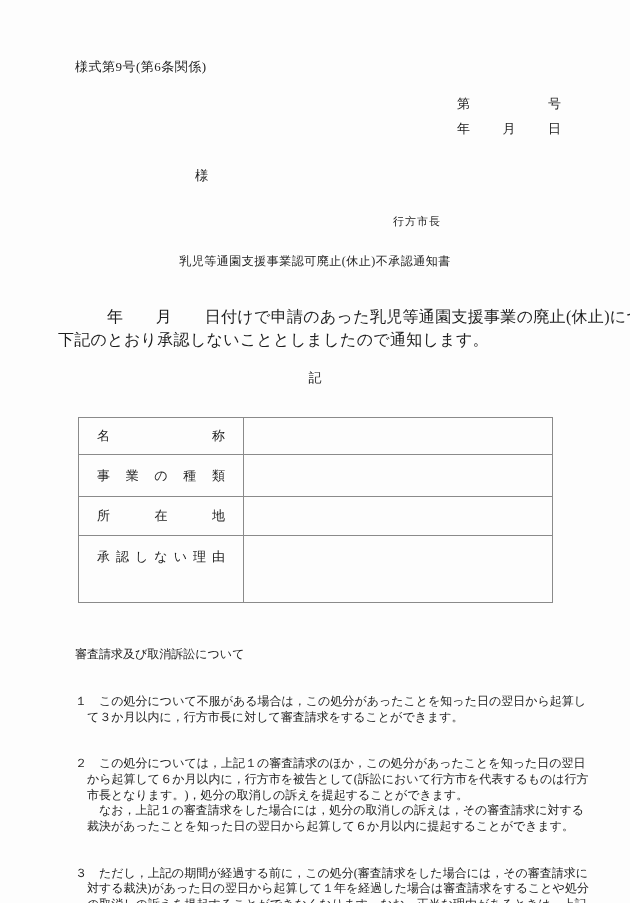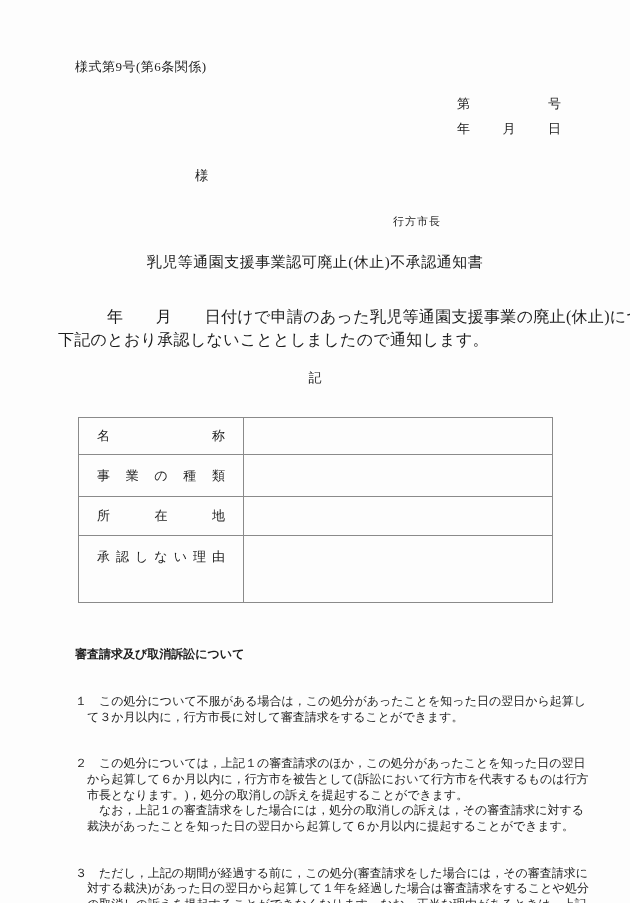--- a/index.html
+++ b/index.html
@@ -45,21 +45,21 @@
   .sender {
     left: 393px; top: 214px;
     font-size: 11px;
     letter-spacing: 1px;
   }
 
   .doc-title {
     left: 0; top: 253px;
     width: 100%;
     text-align: center;
-    font-size: 15px;
+    font-size: 12px;
     letter-spacing: 0.5px;
   }
 
   .body-par {
     left: 58px; top: 305px;
     width: 520px;
     font-size: 16px;
     line-height: 23px;
     white-space: pre;
     letter-spacing: 0.3px;
@@ -114,21 +114,21 @@
   }
 
   
   .notes {
     left: 75px; top: 616px;
     width: 520px;
     font-size: 12px;
     line-height: 15.6px;
     white-space: pre;
   }
-  .notes .notes-heading { font-weight: bold; }
+  .notes .notes-heading { font-weight: normal; }
 </style>
 </head>
 <body>
 
 <div class="page">
 
   <div class="abs form-number">様式第9号(第6条関係)</div>
 
   <div class="abs docnum-block">
     <div class="line">

